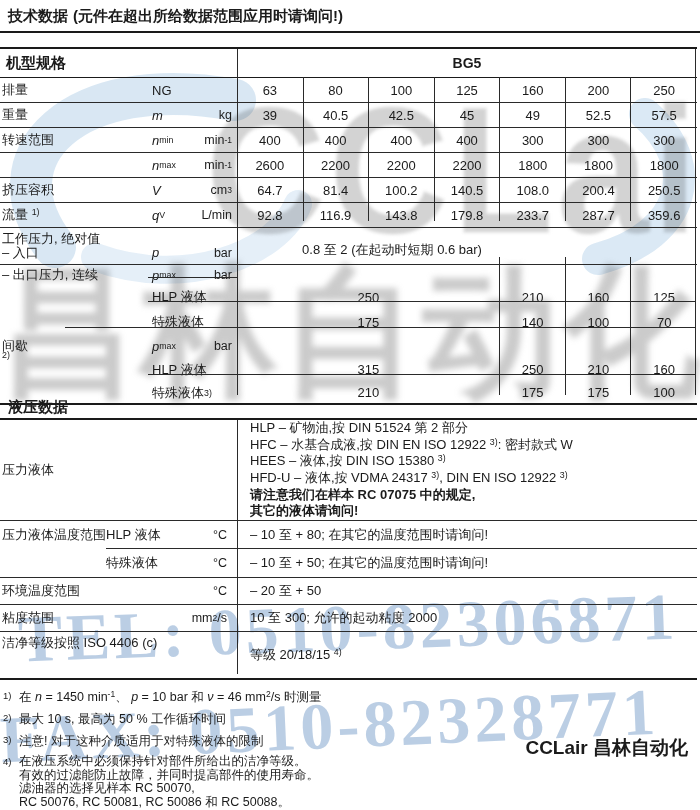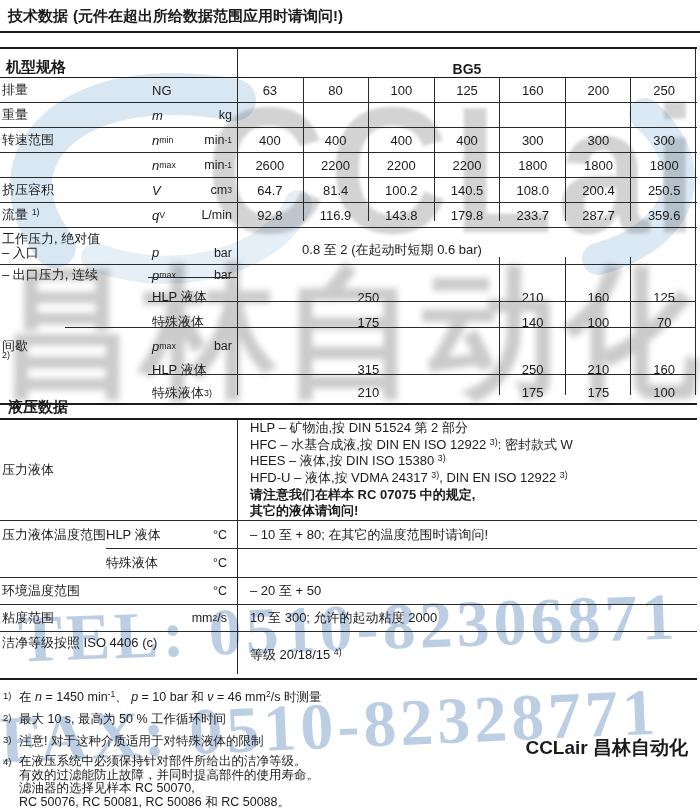--- a/index.html
+++ b/index.html
@@ -9,21 +9,21 @@
   
   .doc-title{left:8px;top:7px;font-size:15px;font-weight:bold;white-space:nowrap;}
   .doc-title .note{margin-left:5px;}
   .title-rule{left:0;top:31px;width:700px;height:2px;background:#1a1a1a;}
   
   .tbl{left:0;width:697px;background:transparent;}
   #specTable{top:47px;border-top:2px solid #1a1a1a;border-bottom:2px solid #1a1a1a;}
   #hydTable{top:418px;border-top:2px solid #1a1a1a;border-bottom:2px solid #1a1a1a;}
   .trow{display:flex;position:relative;}
   .bline{border-bottom:1px solid #2a2a2a;}
-  .hline{border-bottom:1.5px solid #1a1a1a;align-items:flex-end;}
+  .hline{border-bottom:1.5px solid #1a1a1a;}
   
   .lz{width:237px;display:flex;flex:none;}
   .lm{width:148px;flex:none;display:flex;flex-direction:column;justify-content:center;
       font-size:13px;padding-left:2px;box-sizing:border-box;}
   .lm.indent{}
   .lline{line-height:14px;white-space:nowrap;}
   .symcell{width:47px;flex:none;display:flex;align-items:center;font-size:13px;padding-left:4px;box-sizing:border-box;}
   .unitcell{width:42px;flex:none;display:flex;align-items:center;justify-content:flex-end;
             font-size:12.5px;padding-right:5px;box-sizing:border-box;}
   .subcell{width:89px;flex:none;display:flex;align-items:center;font-size:13px;padding-left:4px;box-sizing:border-box;}
@@ -141,20 +141,43 @@
         <div class="lm">
           <div class="lline"><span>重量</span></div>
         </div>
         <div class="symcell">
           <span class="it">m</span>
         </div>
         <div class="unitcell">
           <span>kg</span>
         </div>
       </div>
+      <div class="dz">
+        <div class="dcell" style="flex-grow: 1;">
+          <span>39</span>
+        </div>
+        <div class="dcell" style="flex-grow: 1;">
+          <span>40.5</span>
+        </div>
+        <div class="dcell" style="flex-grow: 1;">
+          <span>42.5</span>
+        </div>
+        <div class="dcell" style="flex-grow: 1;">
+          <span>45</span>
+        </div>
+        <div class="dcell" style="flex-grow: 1;">
+          <span>49</span>
+        </div>
+        <div class="dcell" style="flex-grow: 1;">
+          <span>52.5</span>
+        </div>
+        <div class="dcell" style="flex-grow: 1;">
+          <span>57.5</span>
+        </div>
+      </div>
     </div>
     <div class="trow bline" style="height: 24px;">
       <div class="lz">
         <div class="lm">
           <div class="lline"><span>转速范围</span></div>
         </div>
         <div class="symcell">
           <span class="it">n</span>
           <span class="sub">min</span>
         </div>
@@ -497,20 +520,23 @@
     <div class="trow bline" style="height: 28px;">
       <div class="lz">
         <div class="h-lm"></div>
         <div class="h-sub">
           <span>特殊液体</span>
         </div>
         <div class="h-unit">
           <span>°C</span>
         </div>
       </div>
+      <div class="h-val">
+        <div class="vline"><span>– 10 至 + 50;  在其它的温度范围时请询问!</span></div>
+      </div>
     </div>
     <div class="trow bline" style="height: 26px;">
       <div class="lz">
         <div class="h-lm">
           <div class="lline"><span>环境温度范围</span></div>
         </div>
         <div class="h-sub"></div>
         <div class="h-unit">
           <span>°C</span>
         </div>

